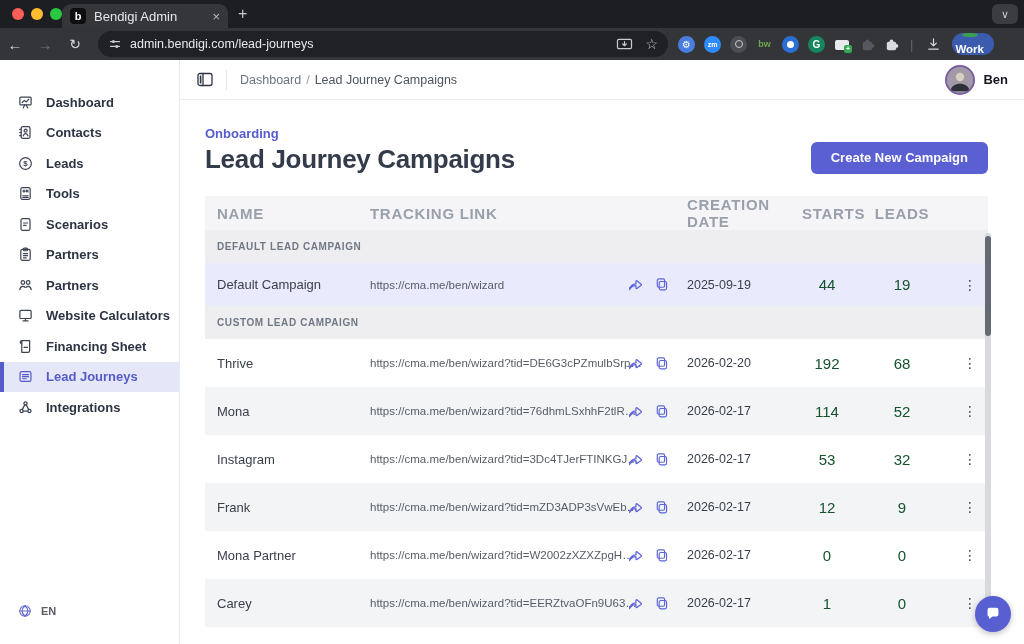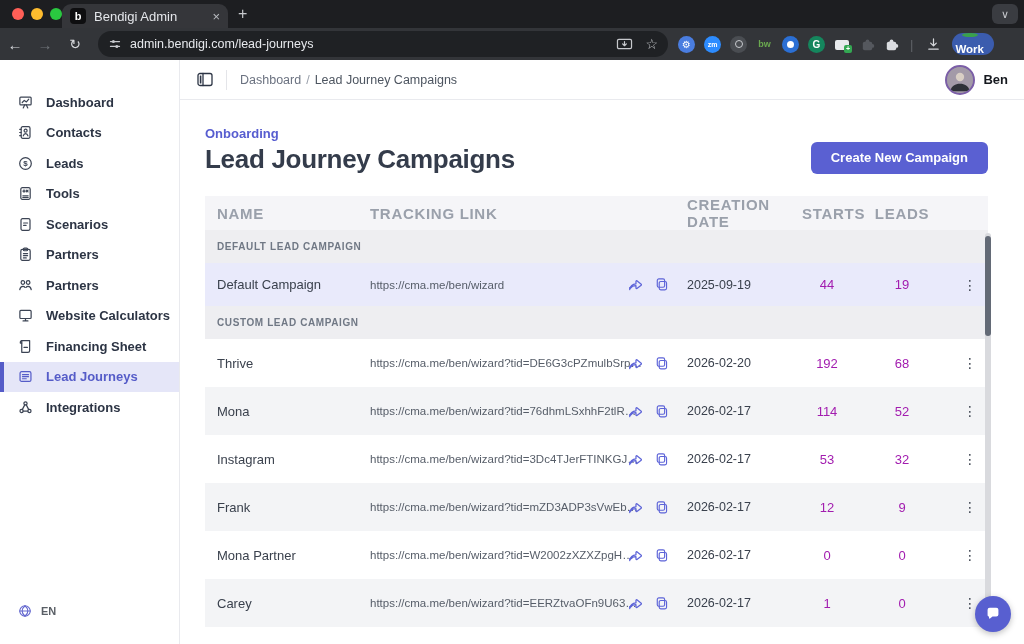--- a/index.html
+++ b/index.html
@@ -97,21 +97,21 @@
   .sec-row { height:33px; background:#eeeef1; display:flex; align-items:center; padding-left:12px;
              color:#707885; font-size:10px; font-weight:bold; letter-spacing:.6px; }
   .drow { height:48px; background:#fff; }
   .drow.hl { height:43px; background:#e9eafb; }
   .drow.alt { background:#f3f4f6; }
   .cell-name { padding-left:12px; font-size:13px; color:#3a414d; }
   .cell-link { font-size:11.5px; color:#565d68; white-space:nowrap; }
   .cell-icons { display:flex; align-items:center; gap:11px; padding-left:2px; }
   .cell-icons svg { display:block; color:#5c63d8; }
   .cell-date { font-size:12.5px; color:#3a414d; }
-  .cell-num { font-size:13px; color:#a21caf; text-align:center; }
+  .cell-num { font-size:15px; color:#14532d; text-align:center; }
   .cell-kebab { text-align:center; color:#434a56; font-size:14px; letter-spacing:0; }
 
   .scrollbar { position:absolute; top:133px; right:33px; width:6px; height:398px; background:#d9dade; border-radius:3px; }
   .scroll-thumb { position:absolute; top:3px; left:0; width:6px; height:100px; background:#636a76; border-radius:3px; }
 
   .chat-fab { position:absolute; right:13px; bottom:12px; width:36px; height:36px; border-radius:50%;
               background:#585fd0; display:flex; align-items:center; justify-content:center;
               box-shadow:0 2px 6px rgba(0,0,0,.25); }
   .chat-fab svg { width:20px; height:20px; }
 

